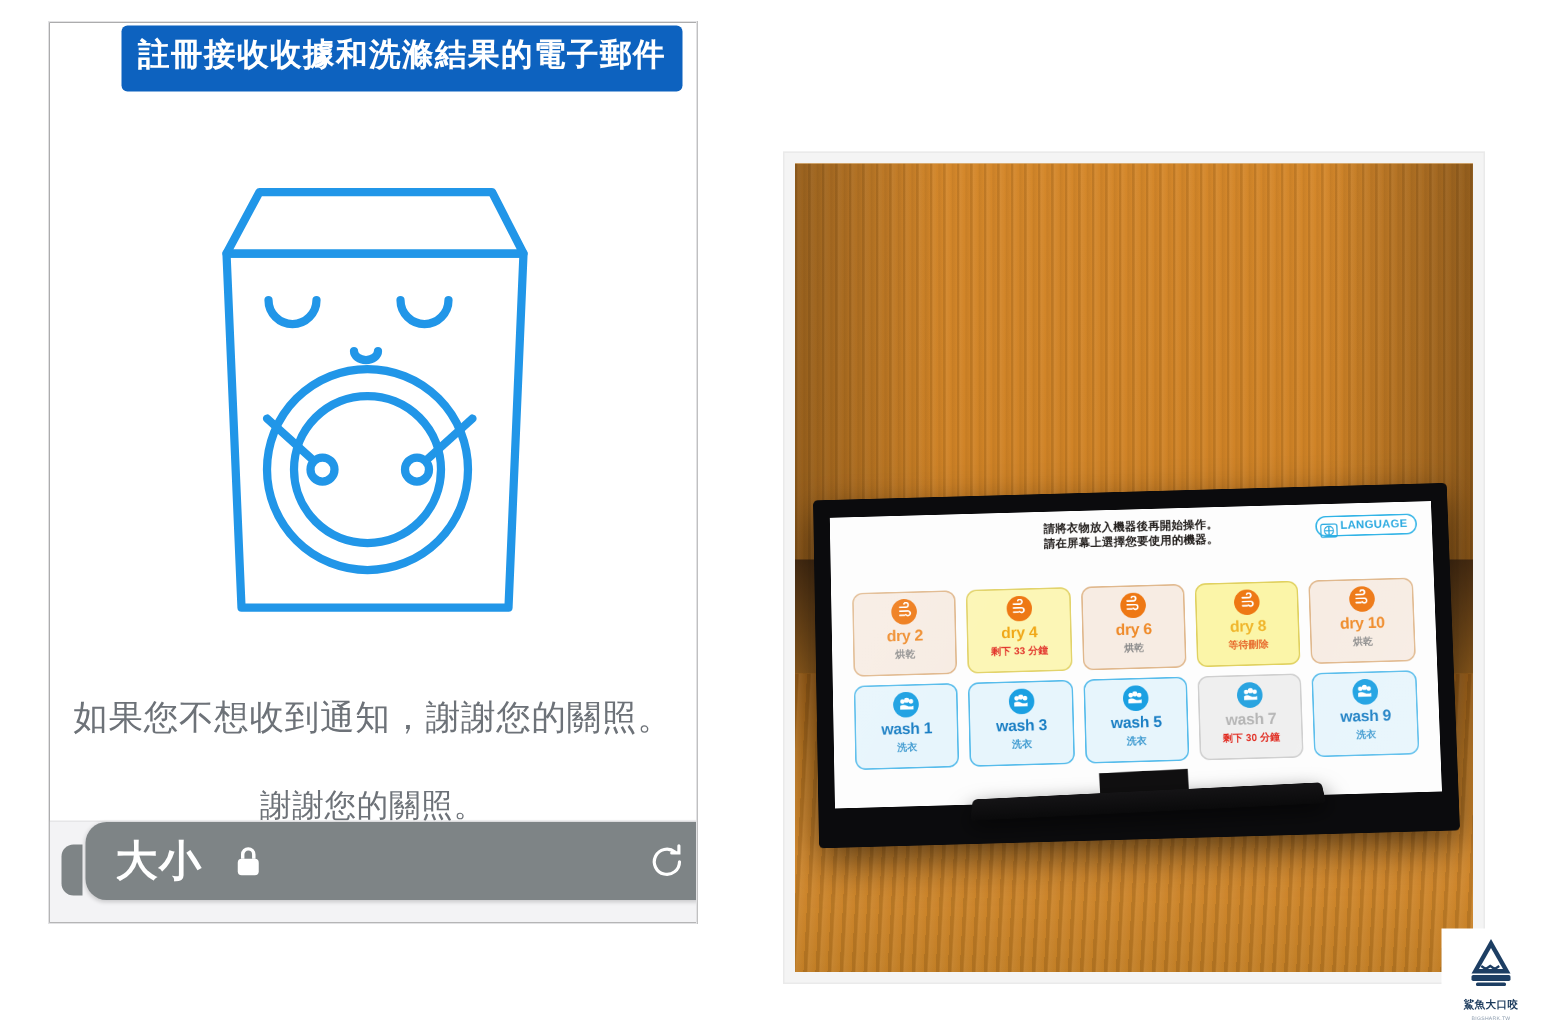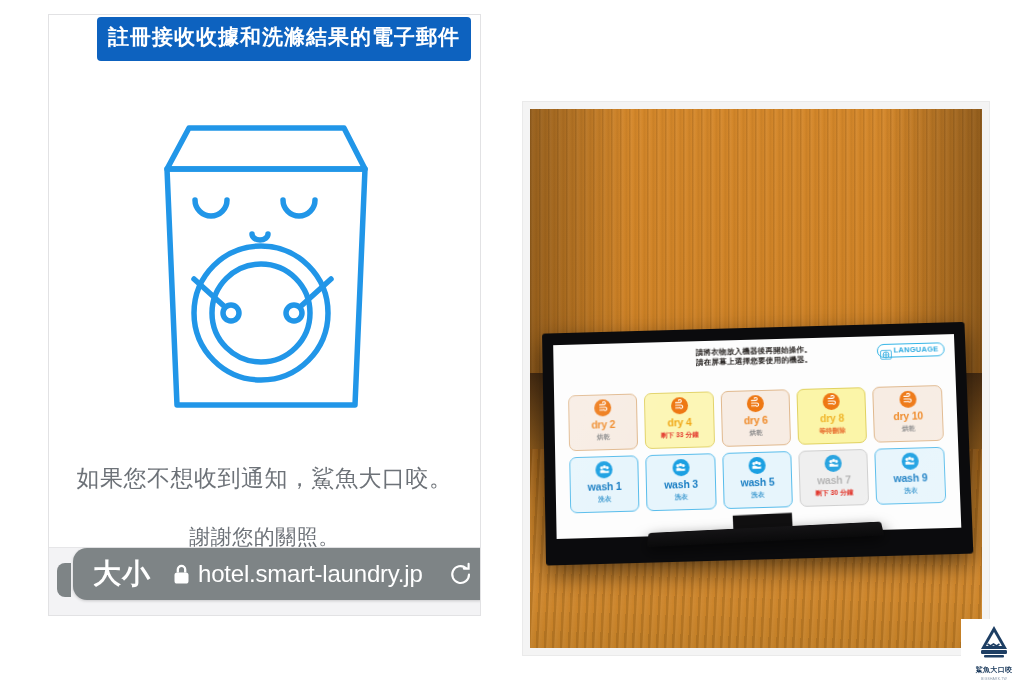--- a/index.html
+++ b/index.html
@@ -5,21 +5,21 @@
   html,body{margin:0;padding:0;}
   body{
     width:1027px;height:685px;background:#ffffff;
     font-family:"Liberation Sans","DejaVu Sans",sans-serif;
     overflow:hidden;position:relative;
   }
   .stage{position:absolute;inset:0;background:#ffffff;}
 
   
   .phone-panel{
-    position:absolute;left:48px;top:14px;width:433px;height:602px;
+    position:absolute;left:32px;top:14px;width:433px;height:602px;
     background:#404040;border:1px solid #e2e2e4;
     box-sizing:border-box;overflow:hidden;
   }
   .phone-page{position:absolute;inset:0;background:#fff;overflow:hidden;}
 
   .cta-button{
     position:absolute;left:48px;top:2px;width:374px;
     background:#0d62bf;color:#ffffff;border-radius:4px;
     font-size:21px;line-height:33px;font-weight:700;
     text-align:center;padding:3px 8px 8px;box-sizing:border-box;
@@ -243,41 +243,40 @@
           <circle cx="130" cy="196" r="49"></circle>
 
           <path d="M63 162 L94 190"></path>
           <circle cx="100" cy="196" r="8"></circle>
 
           <path d="M200 162 L169 190"></path>
           <circle cx="163" cy="196" r="8"></circle>
         </svg>
       </div>
 
-      <div class="notice-line notice-1">如果您不想收到通知，鯊魚大口咬。</div>
+      <div class="notice-line notice-1">如果您不想收到通知，謝謝您的關照。</div>
 
       <div class="notice-line notice-2">謝謝您的關照。</div>
 
       <div class="page-divider"></div>
       <div class="page-foot"></div>
 
       <div class="tab-edge"></div>
 
       <div class="safari-bar">
         <div class="url-pill">
           <span class="aa-label">大小</span>
 
           <span class="lock-icon">
             <svg width="17" height="21" viewBox="0 0 17 21" fill="none">
               <rect x="1.5" y="8.5" width="14" height="11" rx="2.6" fill="#ffffff"></rect>
               <path d="M4.8 8.5 V5.6 a3.7 3.7 0 0 1 7.4 0 V8.5" stroke="#ffffff" stroke-width="2.3" fill="none"></path>
             </svg>
           </span>
 
-          <span class="url-text">hotel.smart-laundry.jp</span>
 
           <span class="reload-icon">
             <svg width="24" height="25" viewBox="0 0 24 25" fill="none" stroke="#ffffff" stroke-width="2.1" stroke-linecap="round">
               <path d="M20 12.5 a8.4 8.4 0 1 1 -3.1 -6.5"></path>
               <path d="M19.6 1.8 L19.6 6.6 L14.8 6.6"></path>
             </svg>
           </span>
         </div>
       </div>
 

